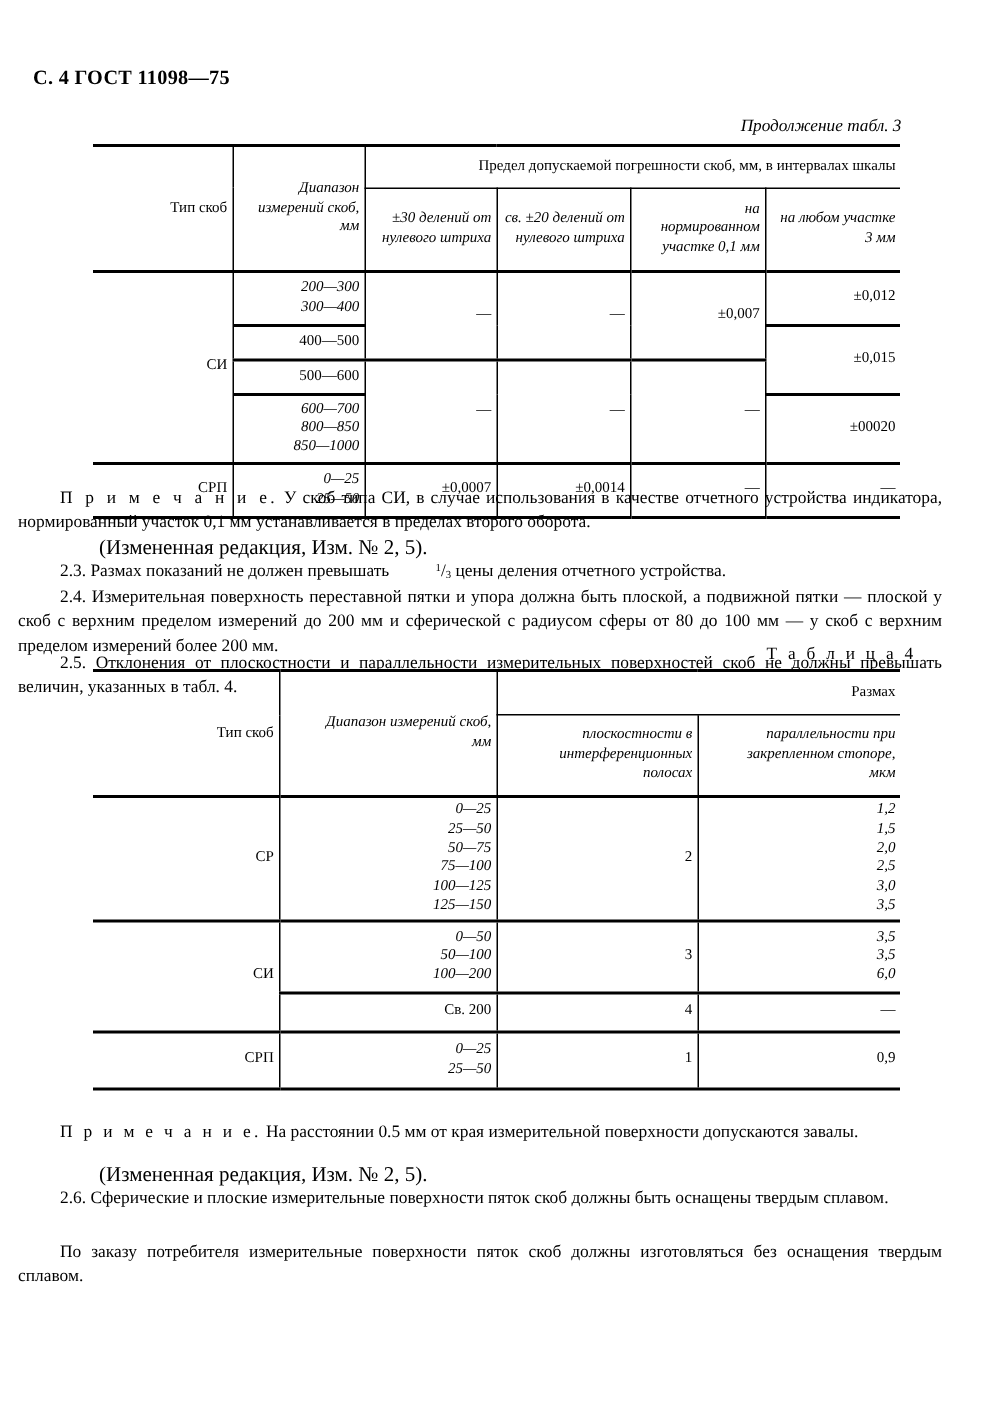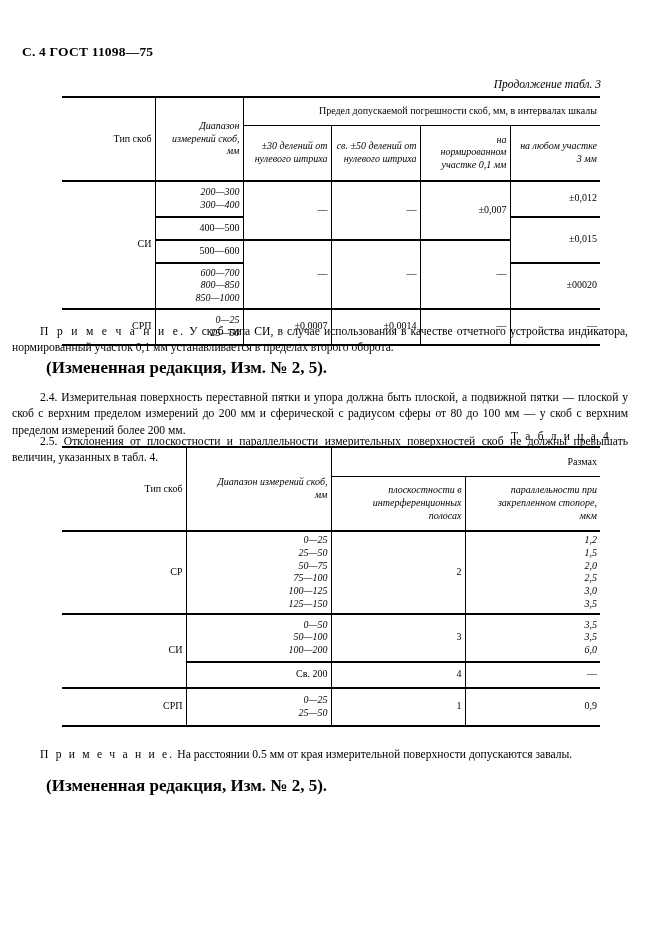--- a/index.html
+++ b/index.html
@@ -82,24 +82,24 @@
     font-size: 11.6px;
     line-height: 1.42;
     text-align: justify;
     text-indent: 28px;
   }
   .note-lead {
     letter-spacing: 2.2px;
   }
   .bold-line {
     position: absolute;
-    left: 18px;
+    left: 38px;
     width: 616px;
-    font-size: 17px;
-    font-weight: bold;
+    font-size: 14px;
+    font-weight: normal;
     text-indent: 28px;
   }
   .frac {
     display: inline-block;
     position: relative;
     font-size: 11.6px;
     vertical-align: baseline;
     white-space: nowrap;
   }
   .frac sup { font-size: 0.62em; vertical-align: 0.45em; }
@@ -149,21 +149,21 @@
       </tr>
       <tr>
         <td style="height:50px">
           <span class="cellstack">
             <span>±30 делений от</span>
             <span>нулевого штриха</span>
           </span>
         </td>
         <td>
           <span class="cellstack">
-            <span>св. ±50 делений от</span>
+            <span>св. ±20 делений от</span>
             <span>нулевого штриха</span>
           </span>
         </td>
         <td>
           <span class="cellstack">
             <span>на</span>
             <span>нормированном</span>
             <span>участке 0,1 мм</span>
           </span>
         </td>
@@ -227,20 +227,23 @@
       </tr>
     </tbody>
   </table>
 
   <div class="para" id="note3">
     <span class="note-lead">П р и м е ч а н и е.</span><span> У скоб типа СИ, в случае использования в качестве отчетного устройства индикатора, нормированный участок 0,1 мм устанавливается в пределах второго оборота.</span>
   </div>
 
   <div class="bold-line" id="rev1">(Измененная редакция, Изм. № 2, 5).</div>
 
+  <div class="para" id="cl23">
+    <span>2.3.  Размах показаний не должен превышать </span><span class="frac"><sup>1</sup><span class="slash">/</span><sub>3</sub></span><span> цены деления отчетного устройства.</span>
+  </div>
 
   <div class="para" id="cl24">2.4.  Измерительная поверхность переставной пятки и упора должна быть плоской, а подвижной пятки — плоской у скоб с верхним пределом измерений до 200 мм и сферической с радиусом сферы от 80 до 100 мм — у скоб с верхним пределом измерений более 200 мм.</div>
 
   <div class="para" id="cl25">2.5.  Отклонения от плоскостности и параллельности измерительных поверхностей скоб не должны превышать величин, указанных в табл. 4.</div>
 
   <div class="table-caption caption-t4">Т а б л и ц а   4</div>
 
   <table id="table4" class="doc-table">
     <colgroup>
       <col style="width:124px">
@@ -339,15 +342,17 @@
       </tr>
     </tbody>
   </table>
 
   <div class="para" id="note4">
     <span class="note-lead">П р и м е ч а н и е.</span><span> На расстоянии 0.5 мм от края измерительной поверхности допускаются завалы.</span>
   </div>
 
   <div class="bold-line" id="rev2">(Измененная редакция, Изм. № 2, 5).</div>
 
-
+  <div class="para" id="cl26">2.6.  Сферические и плоские измерительные поверхности пяток скоб должны быть оснащены твердым сплавом.</div>
+
+  <div class="para" id="cl26b">По заказу потребителя измерительные поверхности пяток скоб должны изготовляться без оснащения твердым сплавом.</div>
 
 </div>
 
 </body></html>

